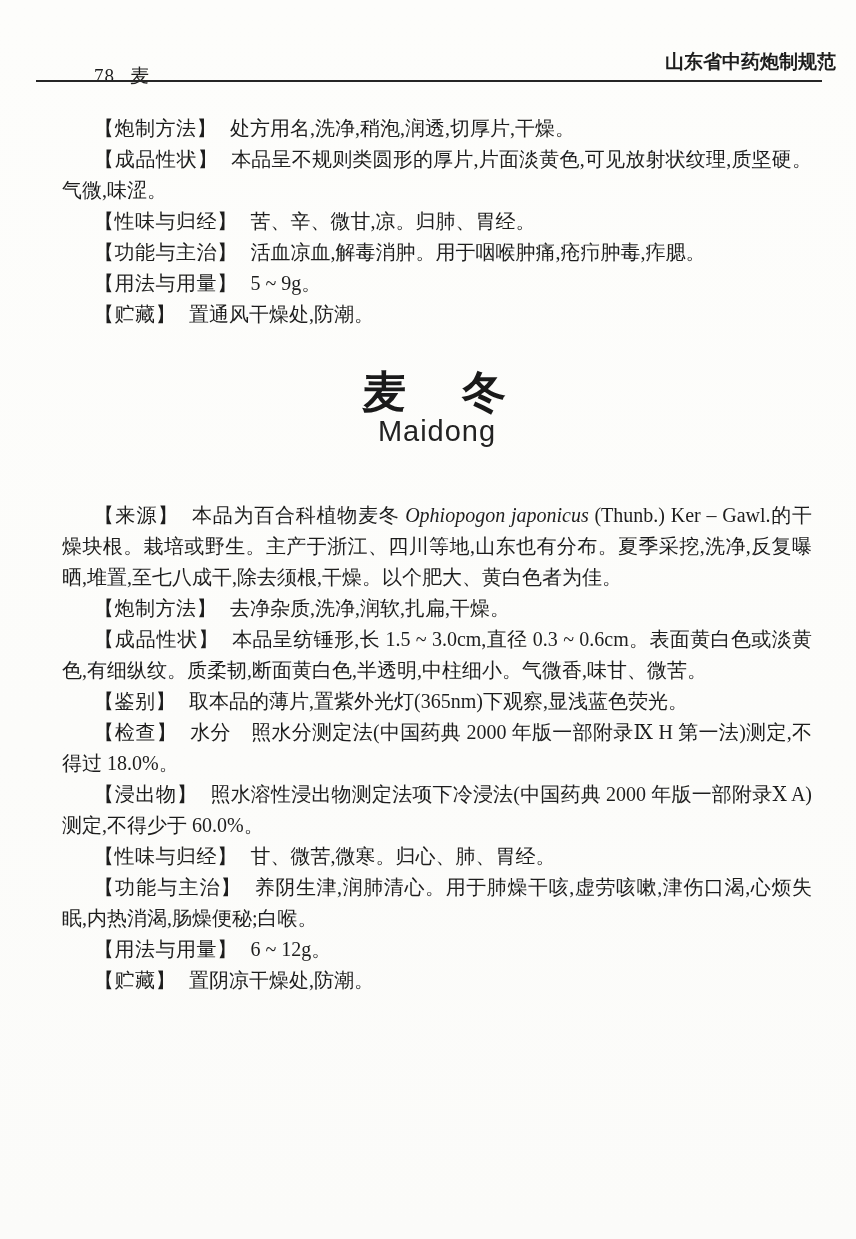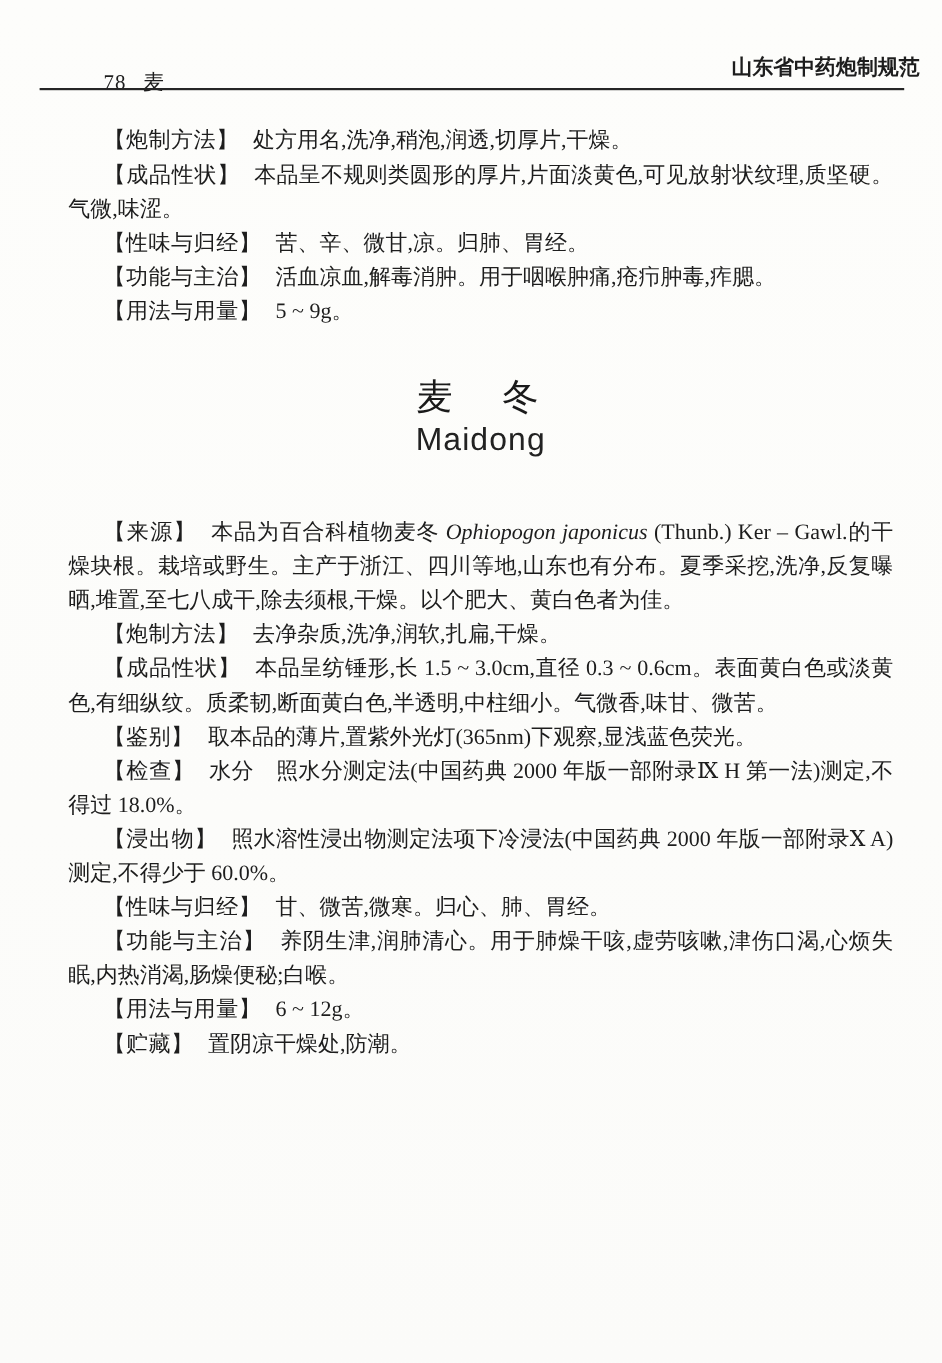--- a/index.html
+++ b/index.html
@@ -88,22 +88,22 @@
   
   .entry-title-block {
     margin-top: 42px;
     margin-bottom: 50px;
     text-align: center;
     text-indent: 0;
   }
   .entry-title {
     margin: 0;
     font-family: "Liberation Sans", "DejaVu Sans", sans-serif;
-    font-size: 33px;
-    font-weight: 400;
+    font-size: 44px;
+    font-weight: 700;
     line-height: 40px;
     letter-spacing: 6px;
     color: #1a1a1a;
   }
   .entry-pinyin {
     margin: 0;
     font-family: "Liberation Sans", "DejaVu Sans", sans-serif;
     font-size: 29px;
     font-weight: 400;
     line-height: 38px;
@@ -122,20 +122,21 @@
   </div>
   <div class="header-rule"></div>
 
   <div class="content">
 
     <p class="para"><span class="field-label">【炮制方法】</span><span>处方用名,洗净,稍泡,润透,切厚片,干燥。</span></p>
     <p class="para"><span class="field-label">【成品性状】</span><span>本品呈不规则类圆形的厚片,片面淡黄色,可见放射状纹理,质坚硬。气微,味涩。</span></p>
     <p class="para"><span class="field-label">【性味与归经】</span><span>苦、辛、微甘,凉。归肺、胃经。</span></p>
     <p class="para"><span class="field-label">【功能与主治】</span><span>活血凉血,解毒消肿。用于咽喉肿痛,疮疖肿毒,痄腮。</span></p>
     <p class="para"><span class="field-label">【用法与用量】</span><span>5 ~ 9g。</span></p>
+    <p class="para"><span class="field-label">【贮藏】</span><span>置通风干燥处,防潮。</span></p>
 
     <div class="entry-title-block">
       <h2 class="entry-title">麦　冬</h2>
       <div class="entry-pinyin">Maidong</div>
     </div>
 
 
     <p class="para"><span class="field-label">【来源】</span><span>本品为百合科植物麦冬 </span><span class="latin-italic">Ophiopogon japonicus</span><span> (Thunb.) Ker – Gawl.的干燥块根。栽培或野生。主产于浙江、四川等地,山东也有分布。夏季采挖,洗净,反复曝晒,堆置,至七八成干,除去须根,干燥。以个肥大、黄白色者为佳。</span></p>
 
     <p class="para"><span class="field-label">【炮制方法】</span><span>去净杂质,洗净,润软,扎扁,干燥。</span></p>

